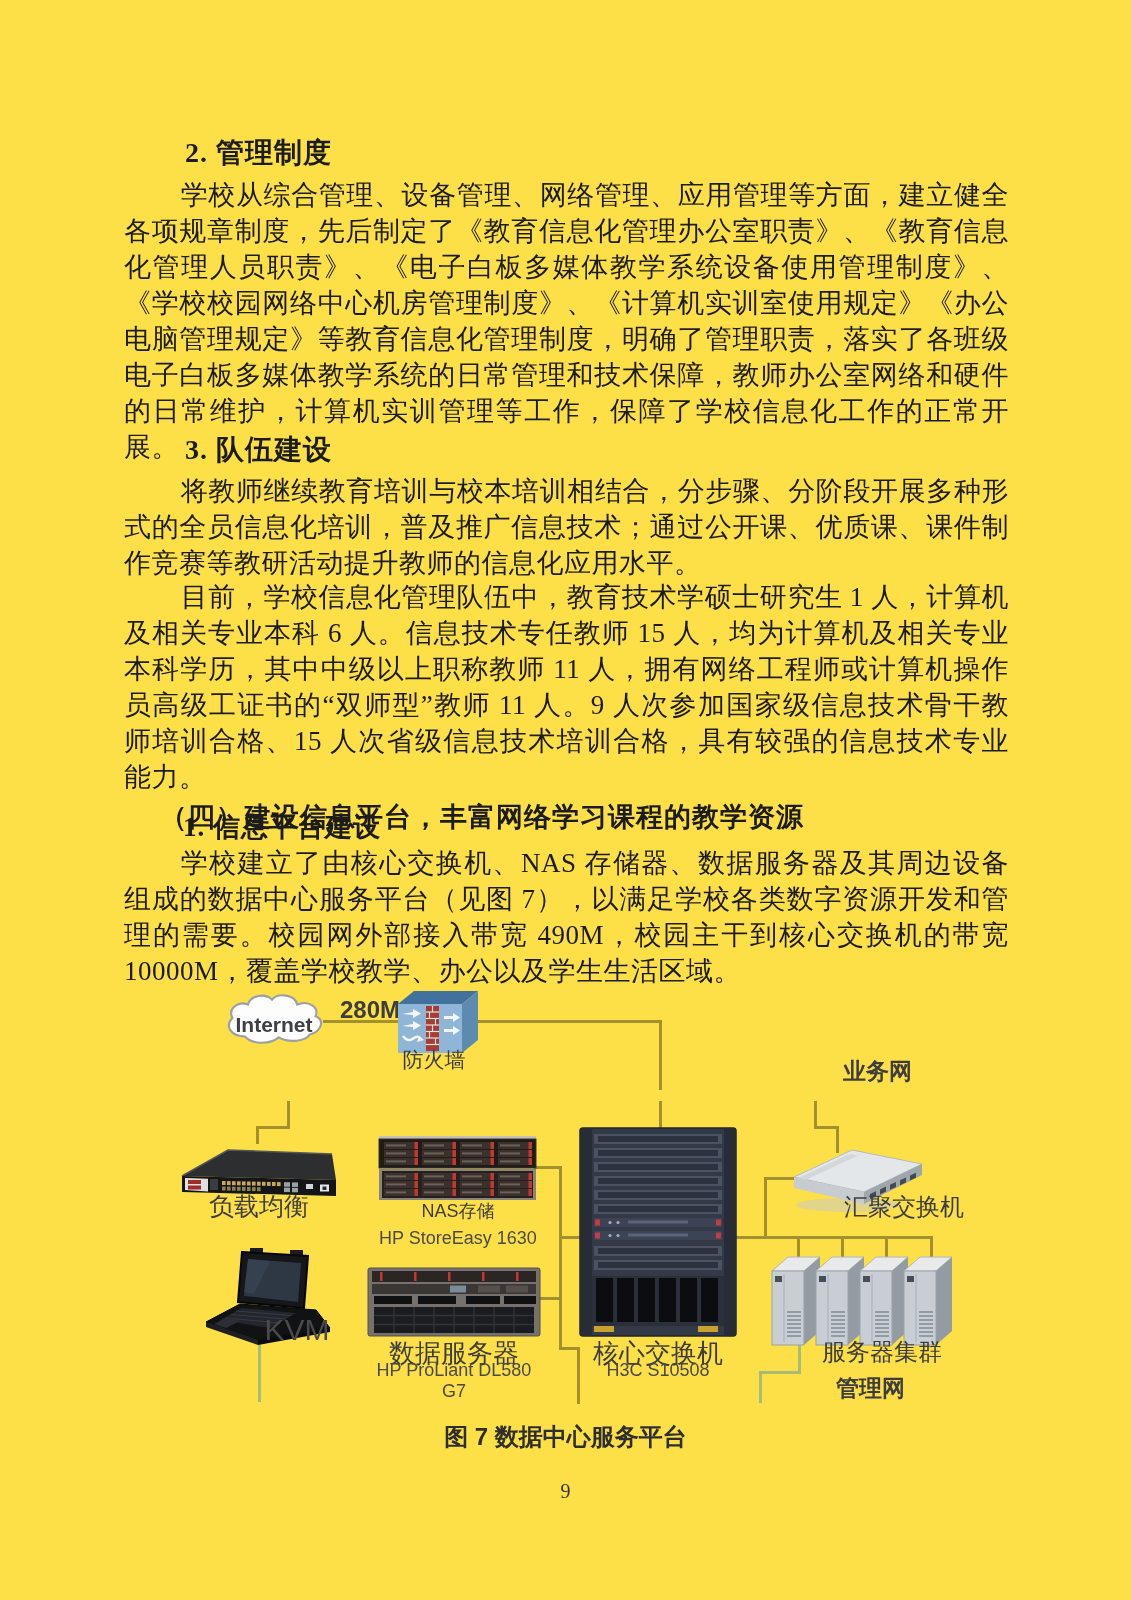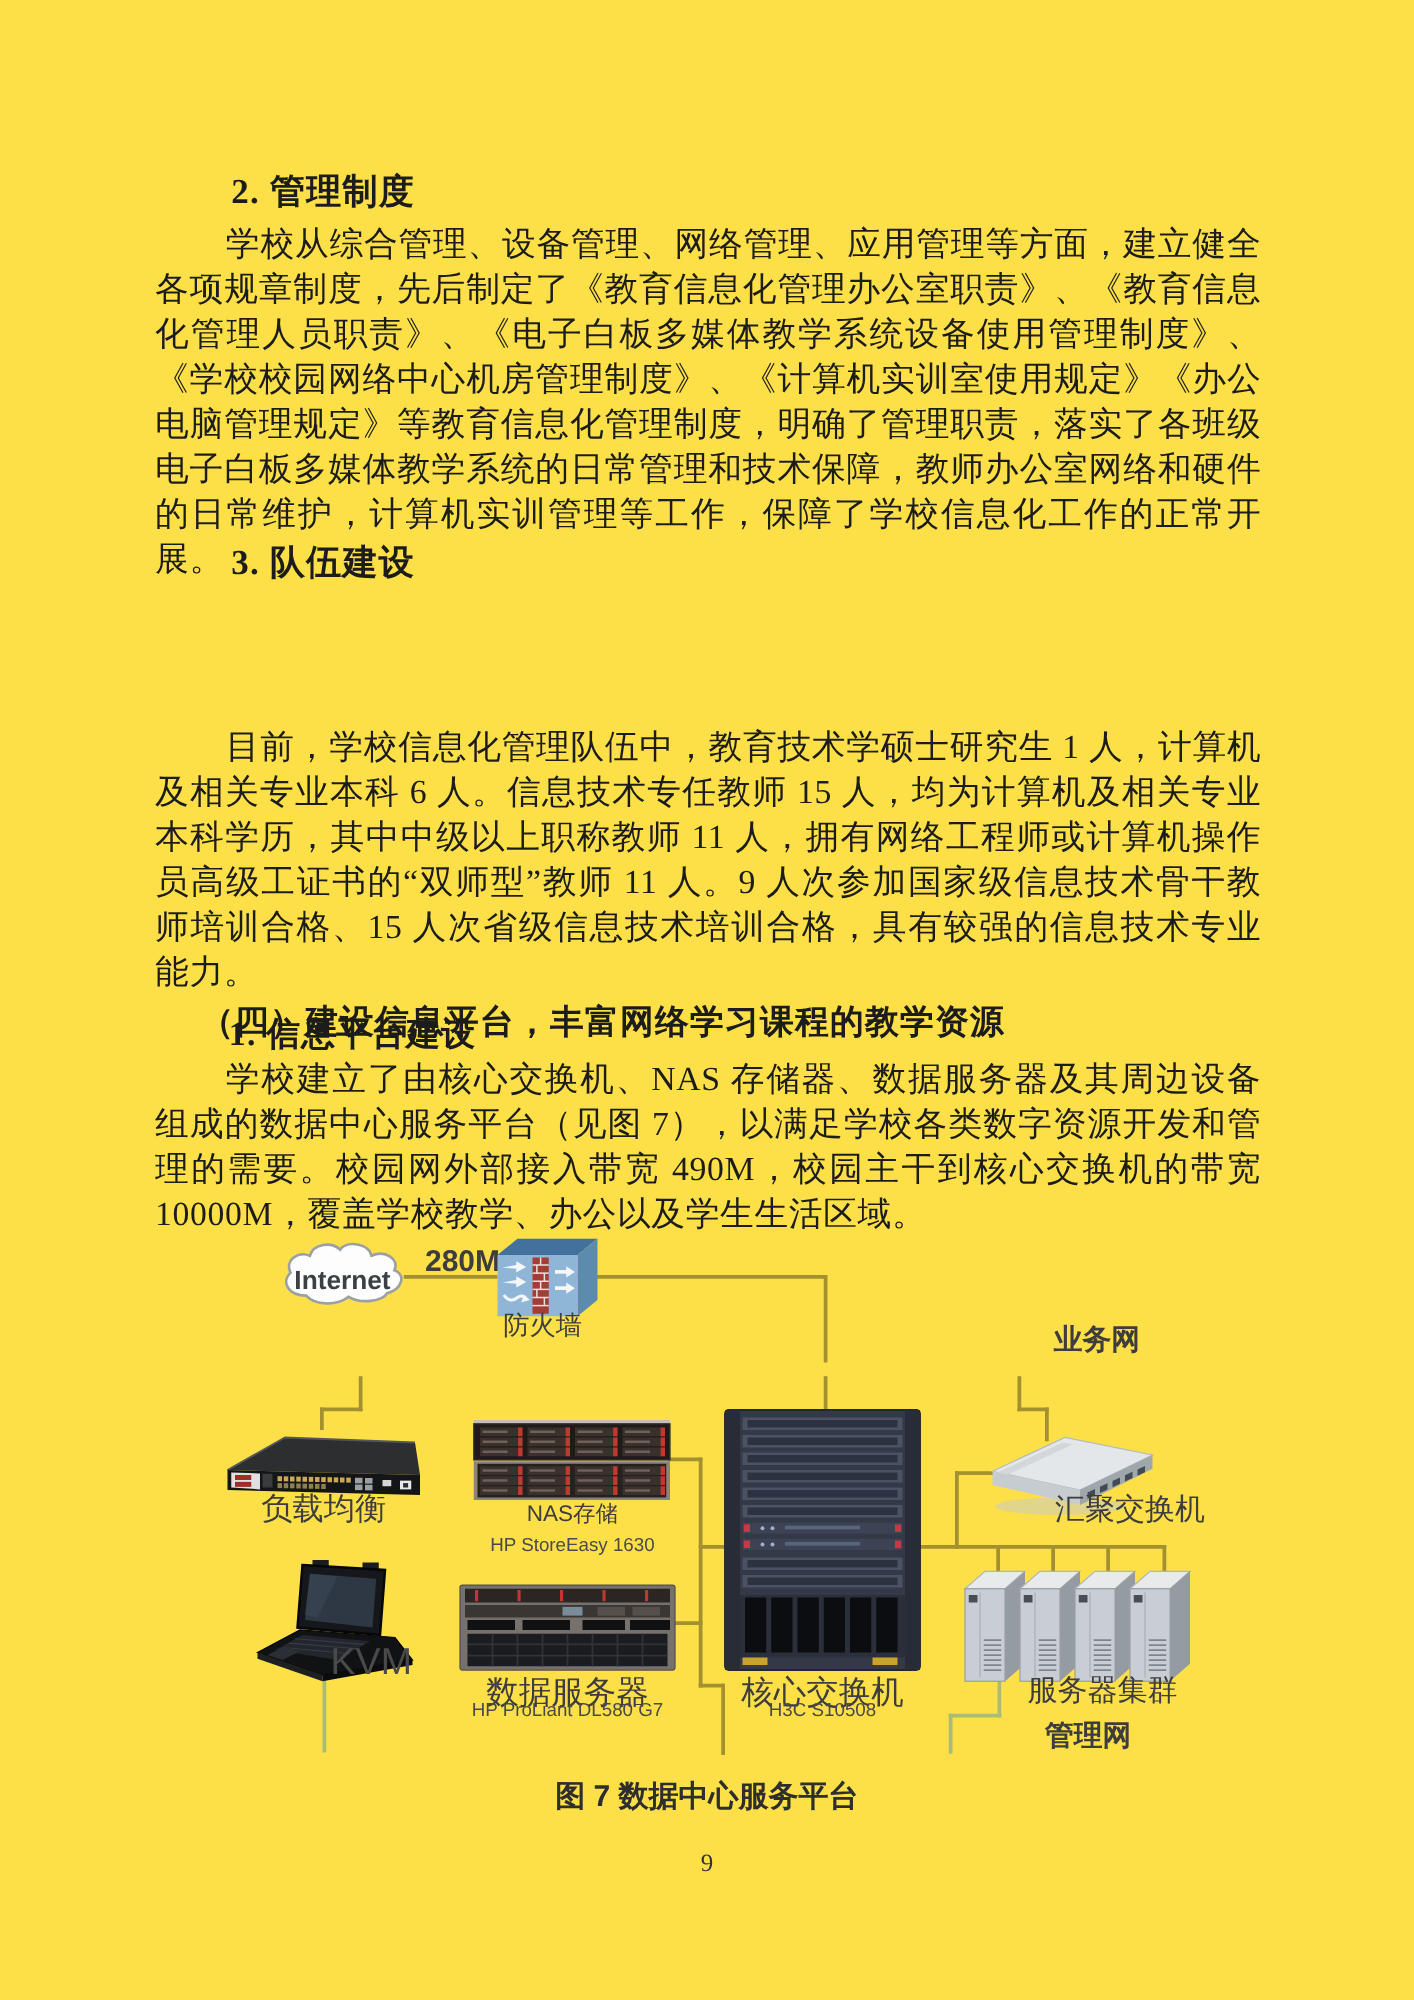--- a/index.html
+++ b/index.html
@@ -4,36 +4,37 @@
 <style>
   html,body{margin:0;padding:0;background:#ffffff;}
   .page{position:relative;width:1131px;height:1600px;background:#fde047;overflow:hidden;
         font-family:"Liberation Serif","DejaVu Serif",serif;color:#1c1c1c;}
   .abs{position:absolute;}
   .h{font-weight:bold;font-size:28px;letter-spacing:1px;}
   .para{font-size:27px;line-height:36px;text-align:justify;text-justify:inter-ideograph;
         text-indent:2.1em;letter-spacing:0.5px;width:885px;}
   .dlabel{font-family:"Liberation Sans","DejaVu Sans",sans-serif;color:#3d3d3d;text-align:center;}
   .dlabel.b{font-weight:bold;}
-  .model{font-family:"Liberation Sans","DejaVu Sans",sans-serif;color:#4a4a4a;font-size:15px;text-align:center;}
+  .model{font-family:"Liberation Sans","DejaVu Sans",sans-serif;color:#4a4a4a;font-size:18px;text-align:center;}
   .ln{position:absolute;background:#a3902e;}
   .lng{position:absolute;background:#a8bc76;}
   .caption{font-family:"Liberation Sans","DejaVu Sans",sans-serif;font-weight:bold;font-size:24px;
            color:#2e2e2e;text-align:center;width:1131px;}
   .pageno{font-size:20px;color:#333;text-align:center;width:1131px;}
 </style>
 </head>
 <body>
 
 <div class="page">
 
   <div class="abs h" style="left:185px;top:134px;">2. 管理制度</div>
   <div class="abs para" style="left:124px;top:177px;">学校从综合管理、设备管理、网络管理、应用管理等方面，建立健全各项规章制度，先后制定了《教育信息化管理办公室职责》、《教育信息化管理人员职责》、《电子白板多媒体教学系统设备使用管理制度》、《学校校园网络中心机房管理制度》、《计算机实训室使用规定》《办公电脑管理规定》等教育信息化管理制度，明确了管理职责，落实了各班级电子白板多媒体教学系统的日常管理和技术保障，教师办公室网络和硬件的日常维护，计算机实训管理等工作，保障了学校信息化工作的正常开展。</div>
 
   <div class="abs h" style="left:185px;top:431px;">3. 队伍建设</div>
+  <div class="abs para" style="left:124px;top:473px;">将教师继续教育培训与校本培训相结合，分步骤、分阶段开展多种形式的全员信息化培训，普及推广信息技术；通过公开课、优质课、课件制作竞赛等教研活动提升教师的信息化应用水平。</div>
   <div class="abs para" style="left:124px;top:579px;">目前，学校信息化管理队伍中，教育技术学硕士研究生 1 人，计算机及相关专业本科 6 人。信息技术专任教师 15 人，均为计算机及相关专业本科学历，其中中级以上职称教师 11 人，拥有网络工程师或计算机操作员高级工证书的“双师型”教师 11 人。9 人次参加国家级信息技术骨干教师培训合格、15 人次省级信息技术培训合格，具有较强的信息技术专业能力。</div>
 
   <div class="abs h" style="left:160px;top:764px;font-size:27px;margin-top:35px;">（四）建设信息平台，丰富网络学习课程的教学资源</div>
   <div class="abs h" style="left:183px;top:809px;font-size:27px;">1. 信息平台建设</div>
   <div class="abs para" style="left:124px;top:845px;">学校建立了由核心交换机、NAS 存储器、数据服务器及其周边设备组成的数据中心服务平台（见图 7），以满足学校各类数字资源开发和管理的需要。校园网外部接入带宽 490M，校园主干到核心交换机的带宽 10000M，覆盖学校教学、办公以及学生生活区域。</div>
 
   <div class="abs" style="left:0;top:980px;width:1131px;height:470px;">
 
     <div class="ln" style="left:323px;top:40px;width:75px;height:3px;"></div>
     <div class="ln" style="left:462px;top:40px;width:199px;height:3px;"></div>

